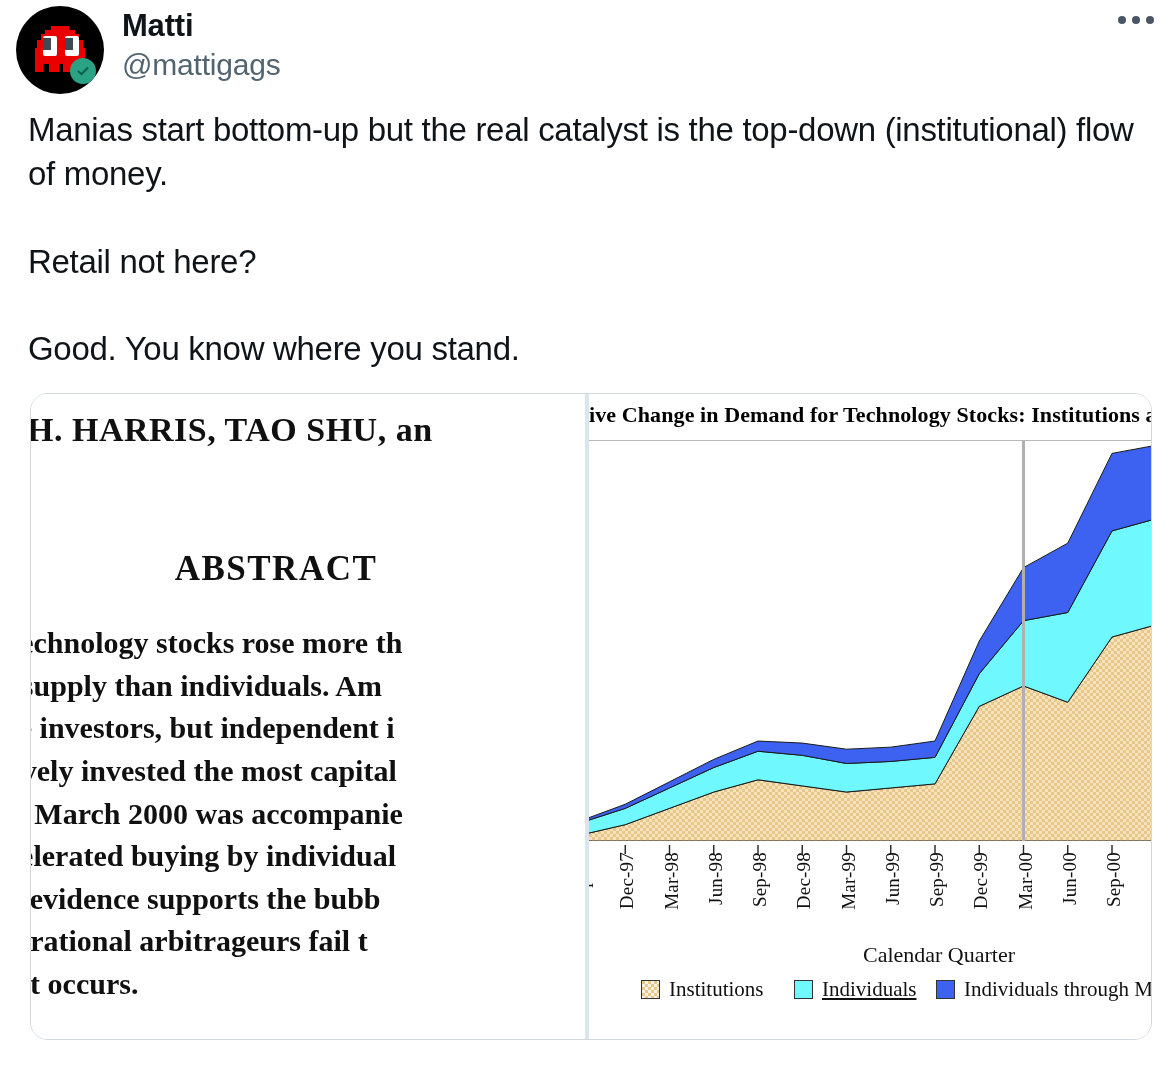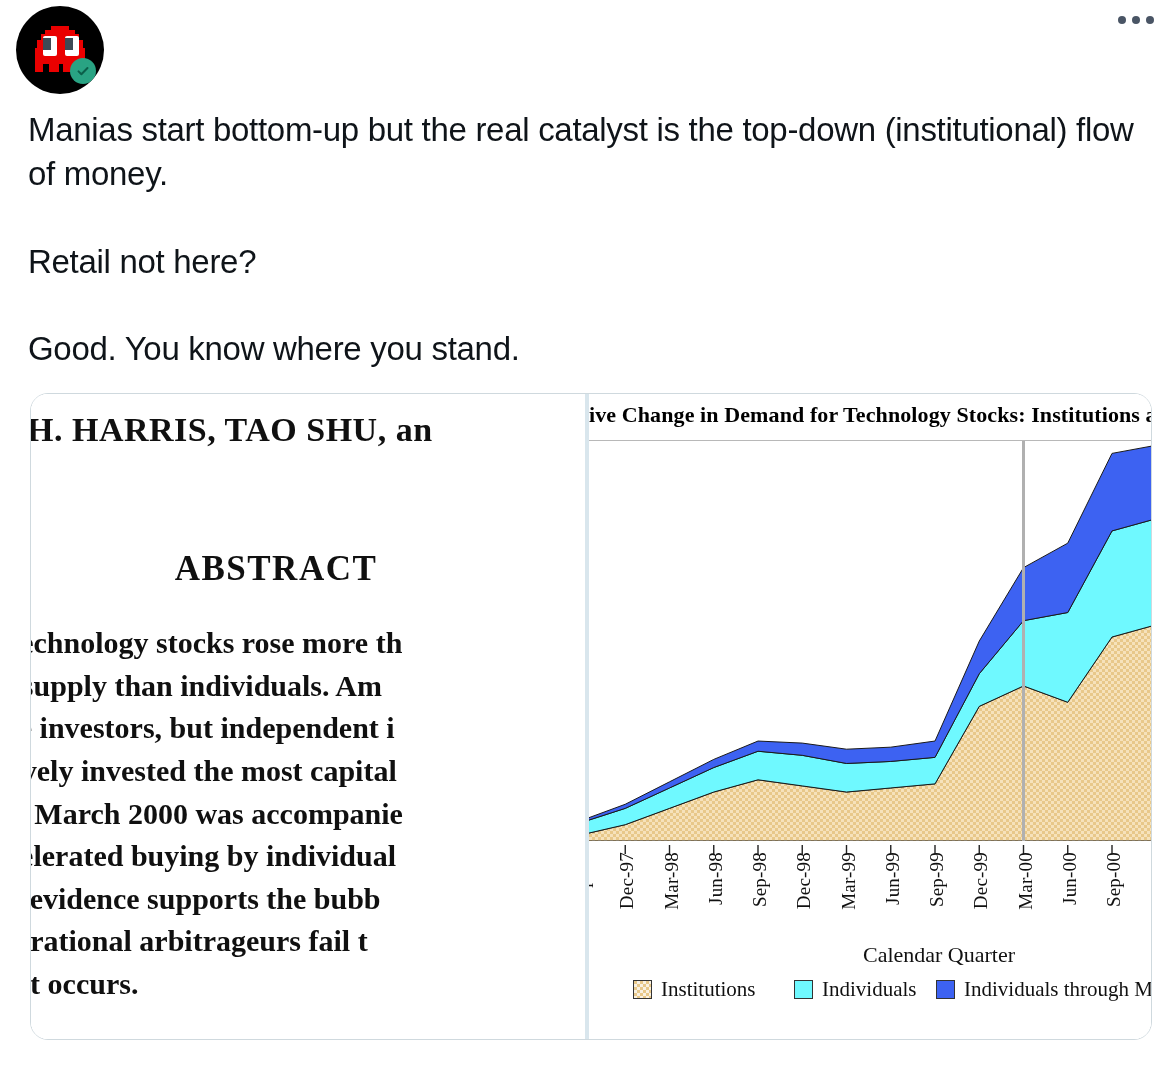--- a/index.html
+++ b/index.html
@@ -302,20 +302,24 @@
           <rect x="17" y="6" width="4" height="6"></rect>
         </g>
       </svg>
       <div class="badge">
         <svg width="16" height="16" viewBox="0 0 16 16" aria-hidden="true">
           <path d="M3.5 8.4 L6.4 11.3 L12.5 5" fill="none" stroke="#0b5f4a" stroke-width="2" stroke-linecap="round" stroke-linejoin="round"></path>
         </svg>
       </div>
     </div>
 
+    <div class="names">
+      <div class="display-name">Matti</div>
+      <div class="handle">@mattigags</div>
+    </div>
 
     <div class="more-dots">
       <i></i>
       <i></i>
       <i></i>
     </div>
   </div>
 
   <div class="tweet-text">Manias start bottom-up but the real catalyst is the top-down (institutional) flow of money.
 
@@ -405,25 +409,25 @@
             <span style="left: 381.25px;">Dec-99</span>
             <span style="left: 425.5px;">Mar-00</span>
             <span style="left: 469.75px;">Jun-00</span>
             <span style="left: 514px;">Sep-00</span>
             <span style="left: 558.25px;">Dec-00</span>
           </div>
 
         <div class="xaxis-title">Calendar Quarter</div>
 
         <div class="legend" id="legend">
-            <div class="legend-item" style="left: 44px;">
+            <div class="legend-item" style="left: 52px;">
               <span class="swatch sw-inst"></span>
               <span>Institutions</span>
             </div>
-            <div class="legend-item" style="left: 205px;">
+            <div class="legend-item" style="left: 205px; text-decoration: underline;">
               <span class="swatch sw-indiv"></span>
               <span>Individuals</span>
             </div>
             <div class="legend-item" style="left: 347px;">
               <span class="swatch sw-mf"></span>
               <span>Individuals through Mutual Fu</span>
             </div>
           </div>
       </div>
     </div>

